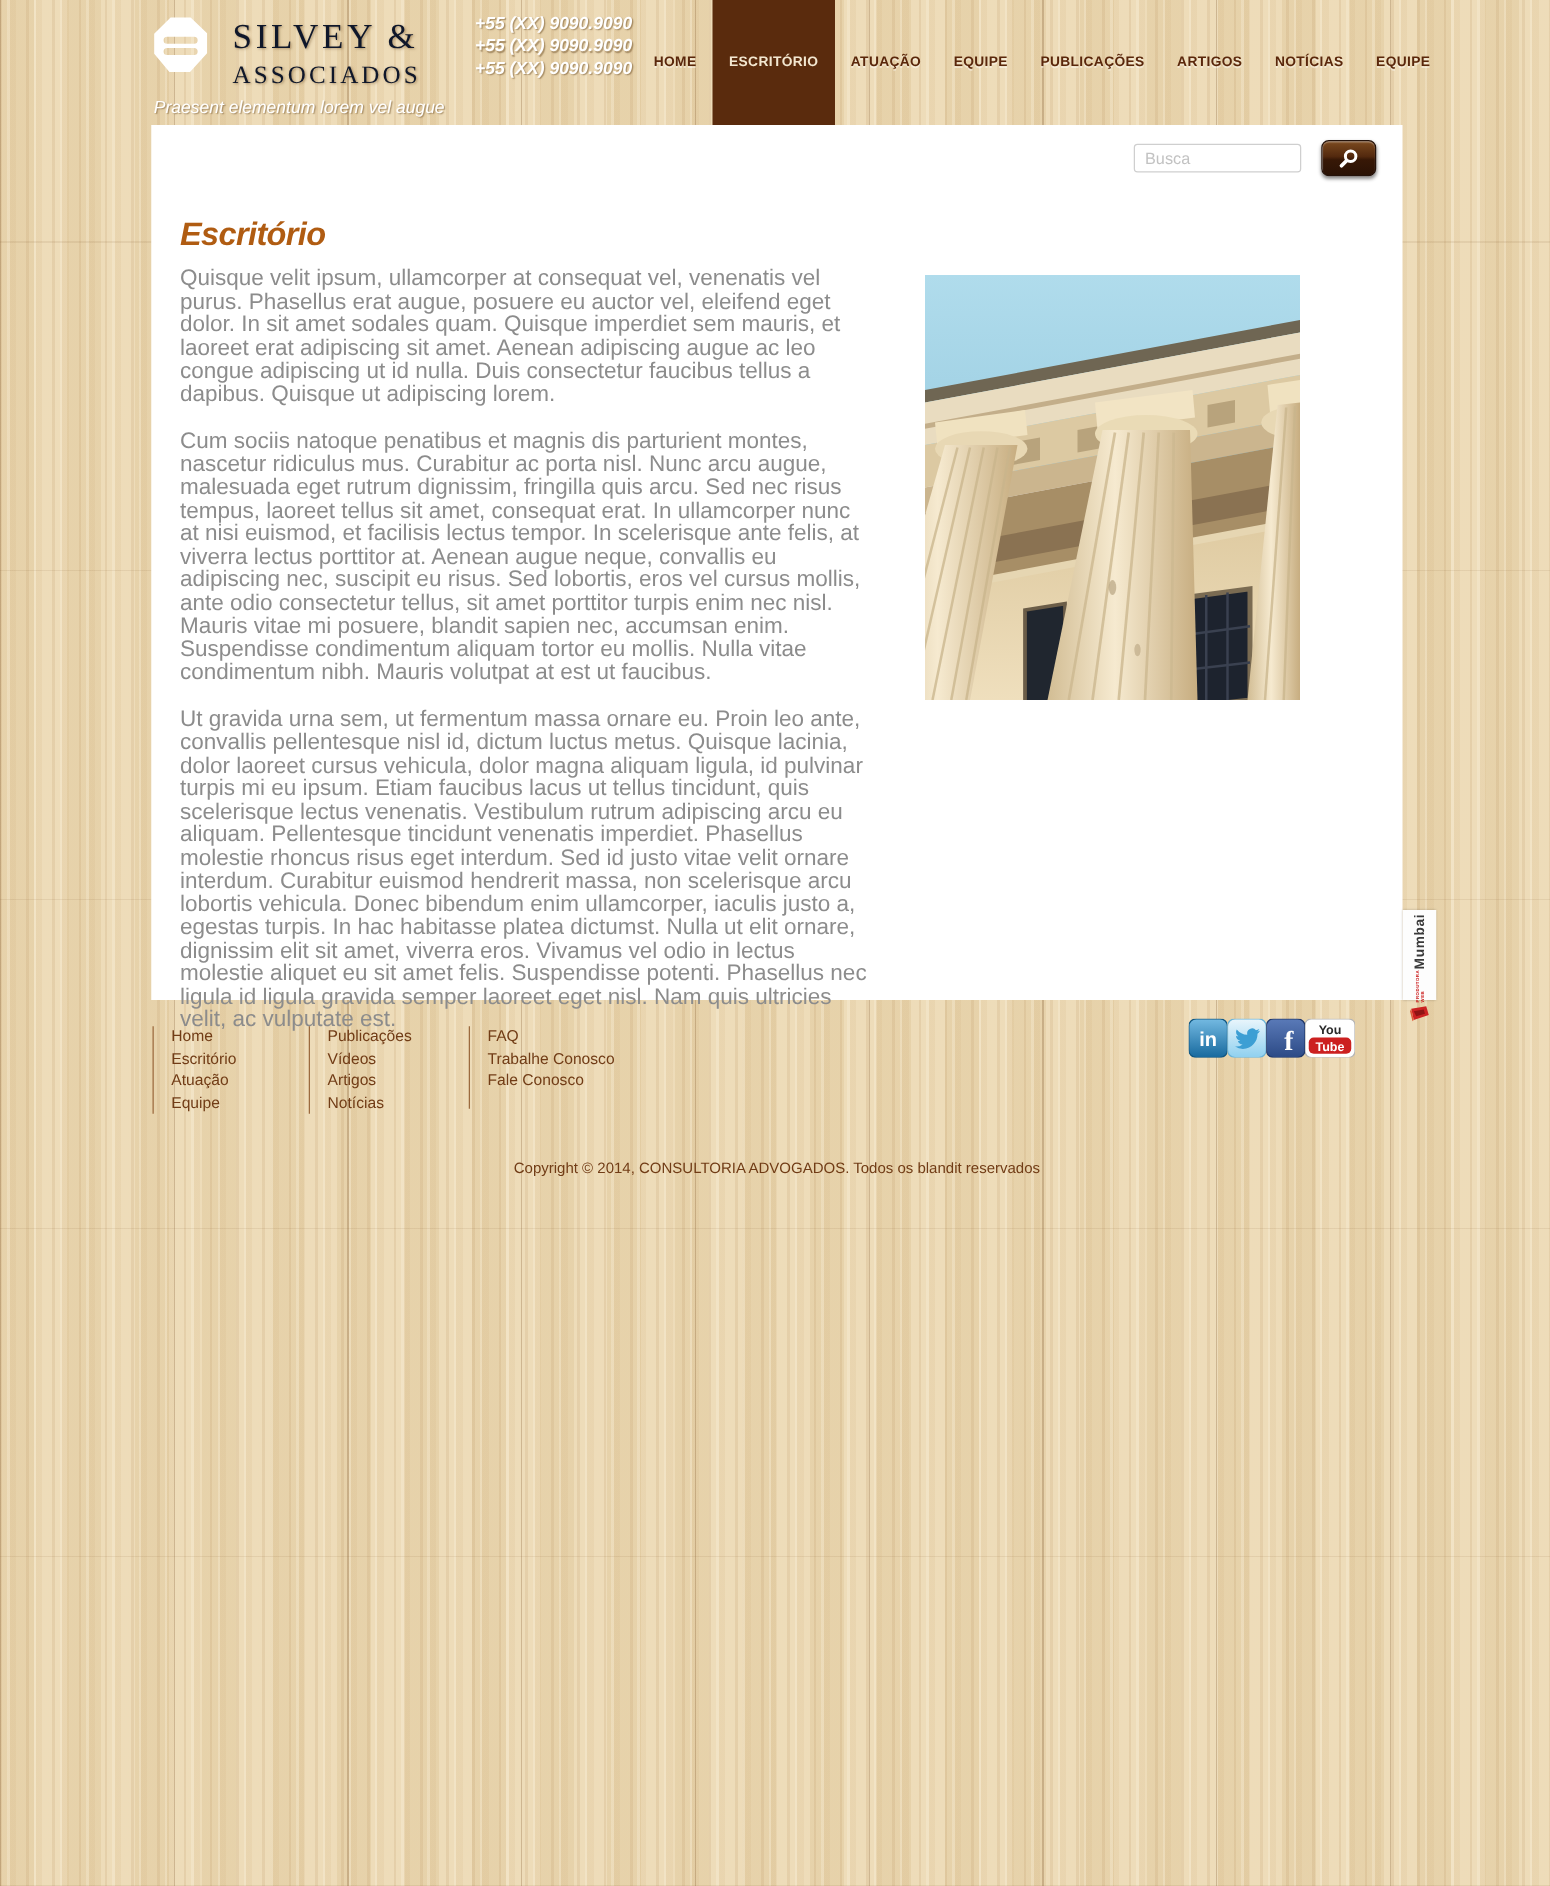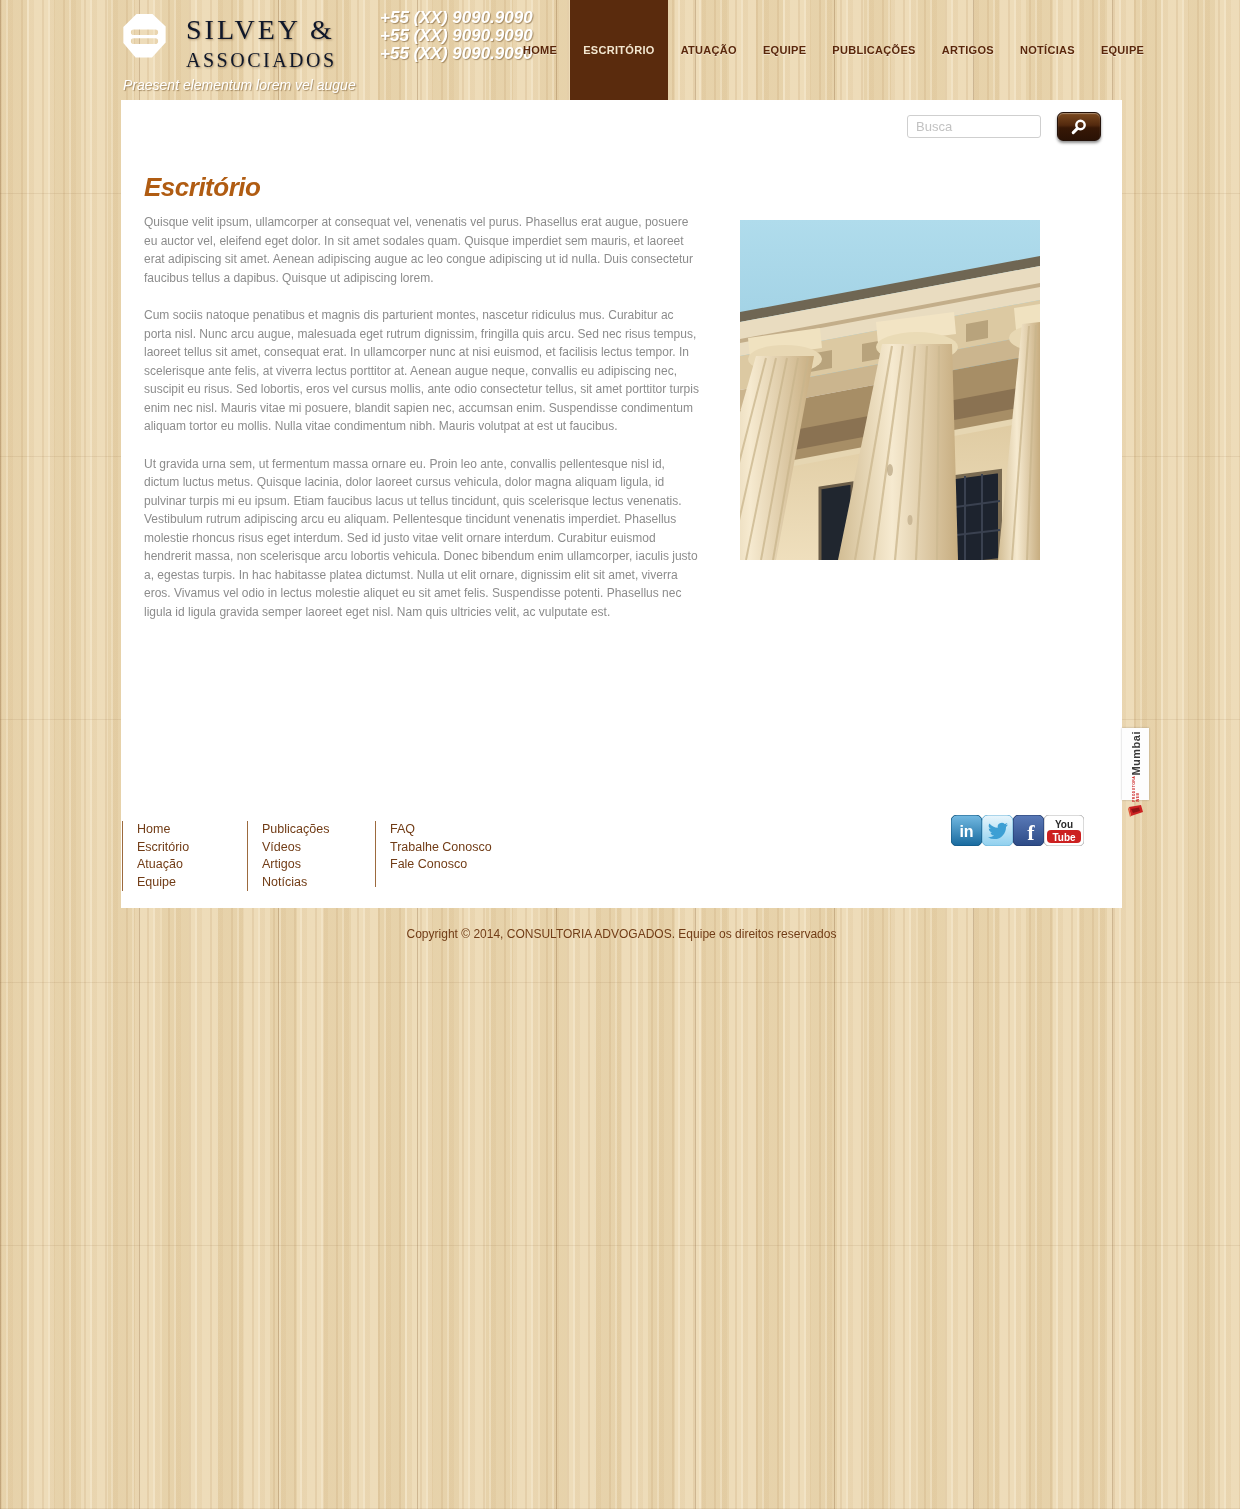--- a/index.html
+++ b/index.html
@@ -21,43 +21,43 @@
   
   .header{ position:absolute; left:0; top:0; width:1240px; height:100px; }
   .logo-icon{ position:absolute; left:121px; top:10px; }
   .logo-text{ position:absolute; left:186px; top:14px; color:#0f172a;
       font-family:"Liberation Serif", serif; text-shadow:1px 1px 2px rgba(120,90,50,.55); }
   .logo-line1{ font-size:28px; letter-spacing:3px; }
   .logo-line2{ font-size:20px; letter-spacing:2.5px; margin-top:3px; }
   .tagline{ position:absolute; left:123px; top:77px; color:#fff; font-style:italic;
       font-size:14px; text-shadow:1px 1px 1px rgba(120,90,50,.6); }
   .phones{ position:absolute; left:380px; top:9px; color:#fff; font-style:italic;
-      font-weight:bold; font-size:17px; line-height:18px; text-shadow:1px 1px 1px rgba(120,90,50,.6); }
+      font-weight:bold; font-size:14px; line-height:18px; text-shadow:1px 1px 1px rgba(120,90,50,.6); }
 
   .nav{ position:absolute; left:510px; top:0; height:100px; display:flex; align-items:stretch; }
   .nav a{ display:flex; align-items:center; padding:0 13px; font-size:11px; font-weight:bold;
       letter-spacing:.3px; color:#5a270b; text-decoration:none;
       text-shadow:0 1px 0 rgba(255,255,255,.45); }
   .nav a.active{ background:#5a2b0d; color:#f3e7d0; text-shadow:none; }
 
   
-  .main-box{ position:absolute; left:121px; top:100px; width:1001px; height:808px;
+  .main-box{ position:absolute; left:121px; top:100px; width:1001px; height:700px;
       background:#fff; }
   .search-input{ position:absolute; left:786px; top:15px; width:134px; height:23px;
       border:1px solid #cfcfcf; border-radius:3px; padding:0 8px; font-size:13px;
       color:#555; font-family:"Liberation Sans", sans-serif; outline:none; }
   .search-input::placeholder{ color:#c2c2c2; }
   .search-btn{ position:absolute; left:936px; top:12px; width:44px; height:29px;
       border:1px solid #24120a; border-radius:6px; cursor:pointer;
       background:linear-gradient(#7c4a1f 0%, #53290e 45%, #371806 55%, #2a1205 100%);
       box-shadow:0 2px 3px rgba(0,0,0,.45), inset 0 1px 1px rgba(255,255,255,.35);
       display:flex; align-items:center; justify-content:center; }
   .page-title{ position:absolute; left:23px; top:72px; font-size:26px; font-weight:bold;
       font-style:italic; color:#b05c12; letter-spacing:-.5px; }
-  .body-copy{ position:absolute; left:23px; top:113px; width:555px; font-size:12px;
+  .body-copy{ position:absolute; left:23px; top:113px; width:555px; font-size:18px;
       line-height:18.5px; color:#8c8c8c; }
   .body-copy p{ margin-bottom:19px; }
 
   .hero-image{ position:absolute; left:619px; top:120px; width:300px; height:340px; overflow:hidden; }
 
   
   .credit-badge{ position:absolute; left:1001px; top:628px; width:27px; height:72px;
       background:#fdfdfd; box-shadow:0 0 2px rgba(0,0,0,.25); cursor:pointer;
       display:flex; flex-direction:column; align-items:center; justify-content:flex-start; }
   .credit-text{ writing-mode:vertical-rl; transform:rotate(180deg); font-size:11px;
@@ -297,15 +297,15 @@
         <svg width="40" height="31" viewBox="0 0 40 31">
           <rect width="40" height="31" rx="5" fill="#ffffff" stroke="#b5b5b5"></rect>
           <rect x="3" y="15" width="34" height="13" rx="4" fill="#cc2020"></rect>
           <text x="20" y="12.5" text-anchor="middle" font-family="Liberation Sans, sans-serif" font-size="10" font-weight="bold" fill="#2a2a2a">You</text>
           <text x="20" y="25.5" text-anchor="middle" font-family="Liberation Sans, sans-serif" font-size="10" font-weight="bold" fill="#ffffff">Tube</text>
         </svg>
       </span>
     </div>
   </div>
 
-  <div class="copyright">Copyright © 2014, CONSULTORIA ADVOGADOS. Equipe os direitos reservados</div>
+  <div class="copyright">Copyright © 2014, CONSULTORIA ADVOGADOS. Todos os blandit reservados</div>
 
 </div>
 
 </body></html>

